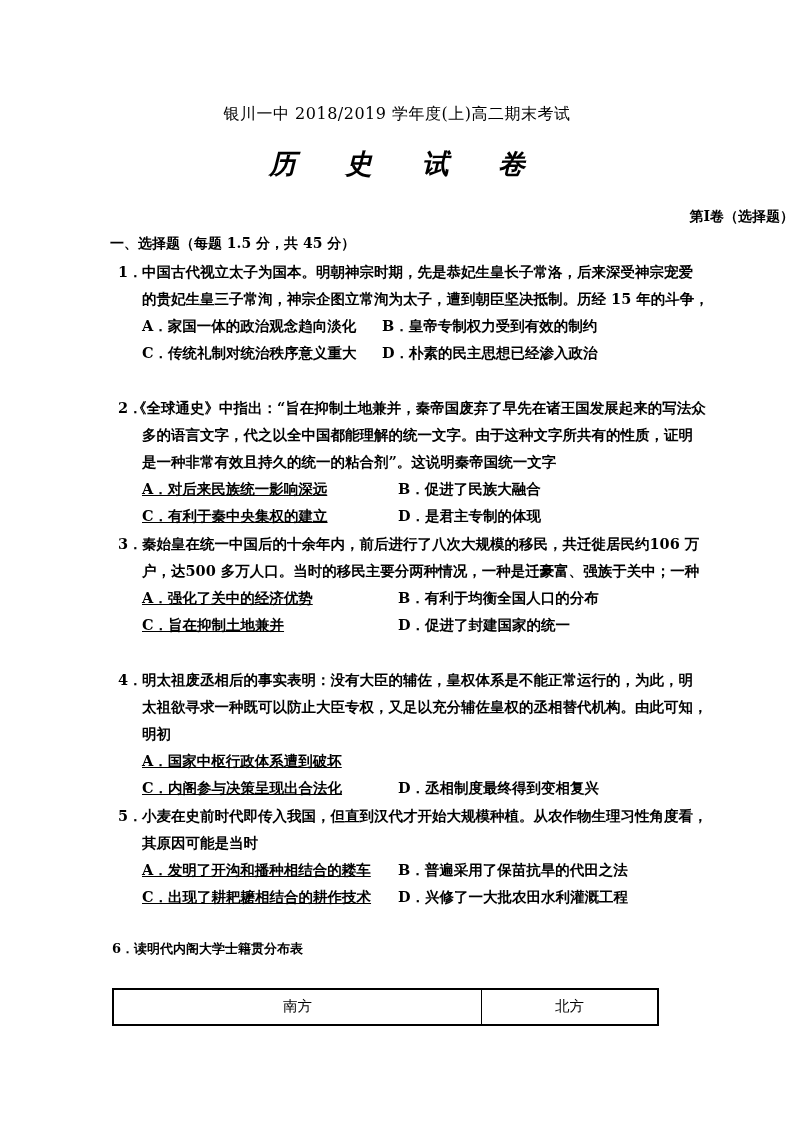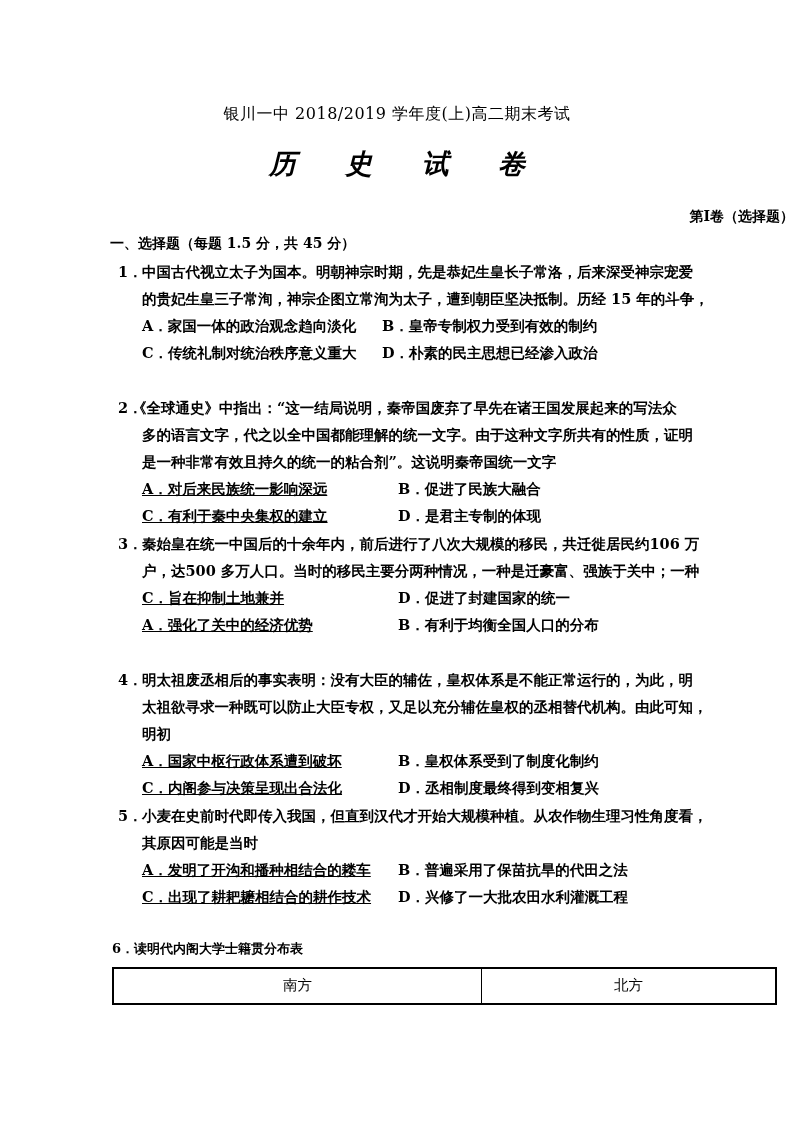--- a/index.html
+++ b/index.html
@@ -30,21 +30,21 @@
     .q-line { height: 27px; line-height: 27px; white-space: nowrap; }
     .q-stem-first { display: flex; }
     .q-num { width: 24px; flex: none; }
     .q-indent { padding-left: 24px; }
     .opt-row { display: flex; height: 27px; line-height: 27px; padding-left: 24px; white-space: nowrap; }
     .opt { flex: none; }
     .opt-left-narrow { width: 240px; }
     .opt-left-wide { width: 256px; text-decoration: underline; }
     .q6-title { position: absolute; left: 112px; top: 940px; font-size: 13px; font-weight: bold; }
     .dist-table {
-      position: absolute; left: 112px; top: 967px; width: 665px; height: 38px;
+      position: absolute; left: 112px; top: 988px; width: 547px; height: 38px;
       border: 2px solid #000; box-sizing: border-box; display: flex;
     }
     .dist-table .cell {
       display: flex; align-items: flex-start; justify-content: center;
       padding-top: 7px; font-size: 14.5px; font-weight: normal; box-sizing: border-box;
     }
     .cell-south { width: 368px; border-right: 1px solid #000; }
     .cell-north { flex: 1; }
   </style>
 </head>
@@ -77,60 +77,59 @@
     </div>
     <div class="opt-row">
       <span class="opt opt-left-narrow">C．传统礼制对统治秩序意义重大</span>
       <span class="opt">D．朴素的民主思想已经渗入政治</span>
     </div>
   </div>
 
   <div class="question" style="top:394px;">
     <div class="q-line q-stem-first">
       <span class="q-num" style="width:14px;">2．</span>
-      <span>《全球通史》中指出：“这一结局说明，秦帝国废弃了早先在诸王国发展起来的写法众</span>
+      <span>《全球通史》中指出：“旨在抑制土地兼并，秦帝国废弃了早先在诸王国发展起来的写法众</span>
     </div>
     <div class="q-line q-indent">多的语言文字，代之以全中国都能理解的统一文字。由于这种文字所共有的性质，证明</div>
     <div class="q-line q-indent">是一种非常有效且持久的统一的粘合剂”。这说明秦帝国统一文字</div>
     <div class="opt-row">
       <span class="opt opt-left-wide">A．对后来民族统一影响深远</span>
       <span class="opt">B．促进了民族大融合</span>
     </div>
     <div class="opt-row">
       <span class="opt opt-left-wide">C．有利于秦中央集权的建立</span>
       <span class="opt">D．是君主专制的体现</span>
     </div>
   </div>
 
   <div class="question" style="top:530px;">
     <div class="q-line q-stem-first">
       <span class="q-num">3．</span>
       <span>秦始皇在统一中国后的十余年内，前后进行了八次大规模的移民，共迁徙居民约106 万</span>
     </div>
     <div class="q-line q-indent">户，达500 多万人口。当时的移民主要分两种情况，一种是迁豪富、强族于关中；一种</div>
     <div class="opt-row">
+      <span class="opt opt-left-wide">A．强化了关中的经济优势</span>
+      <span class="opt">B．有利于均衡全国人口的分布</span>
+    </div>
+    <div class="opt-row">
       <span class="opt opt-left-wide">C．旨在抑制土地兼并</span>
       <span class="opt">D．促进了封建国家的统一</span>
-    </div>
-    <div class="opt-row">
-      <span class="opt opt-left-wide">A．强化了关中的经济优势</span>
-      <span class="opt">B．有利于均衡全国人口的分布</span>
     </div>
   </div>
 
   <div class="question" style="top:666px;">
     <div class="q-line q-stem-first">
       <span class="q-num">4．</span>
       <span>明太祖废丞相后的事实表明：没有大臣的辅佐，皇权体系是不能正常运行的，为此，明</span>
     </div>
     <div class="q-line q-indent">太祖欲寻求一种既可以防止大臣专权，又足以充分辅佐皇权的丞相替代机构。由此可知，</div>
     <div class="q-line q-indent">明初</div>
     <div class="opt-row">
       <span class="opt opt-left-wide">A．国家中枢行政体系遭到破坏</span>
-      <span class="opt">B．皇权体系受到了制度化制约</span>
     </div>
     <div class="opt-row">
       <span class="opt opt-left-wide">C．内阁参与决策呈现出合法化</span>
       <span class="opt">D．丞相制度最终得到变相复兴</span>
     </div>
   </div>
 
   <div class="question" style="top:802px;">
     <div class="q-line q-stem-first">
       <span class="q-num">5．</span>

